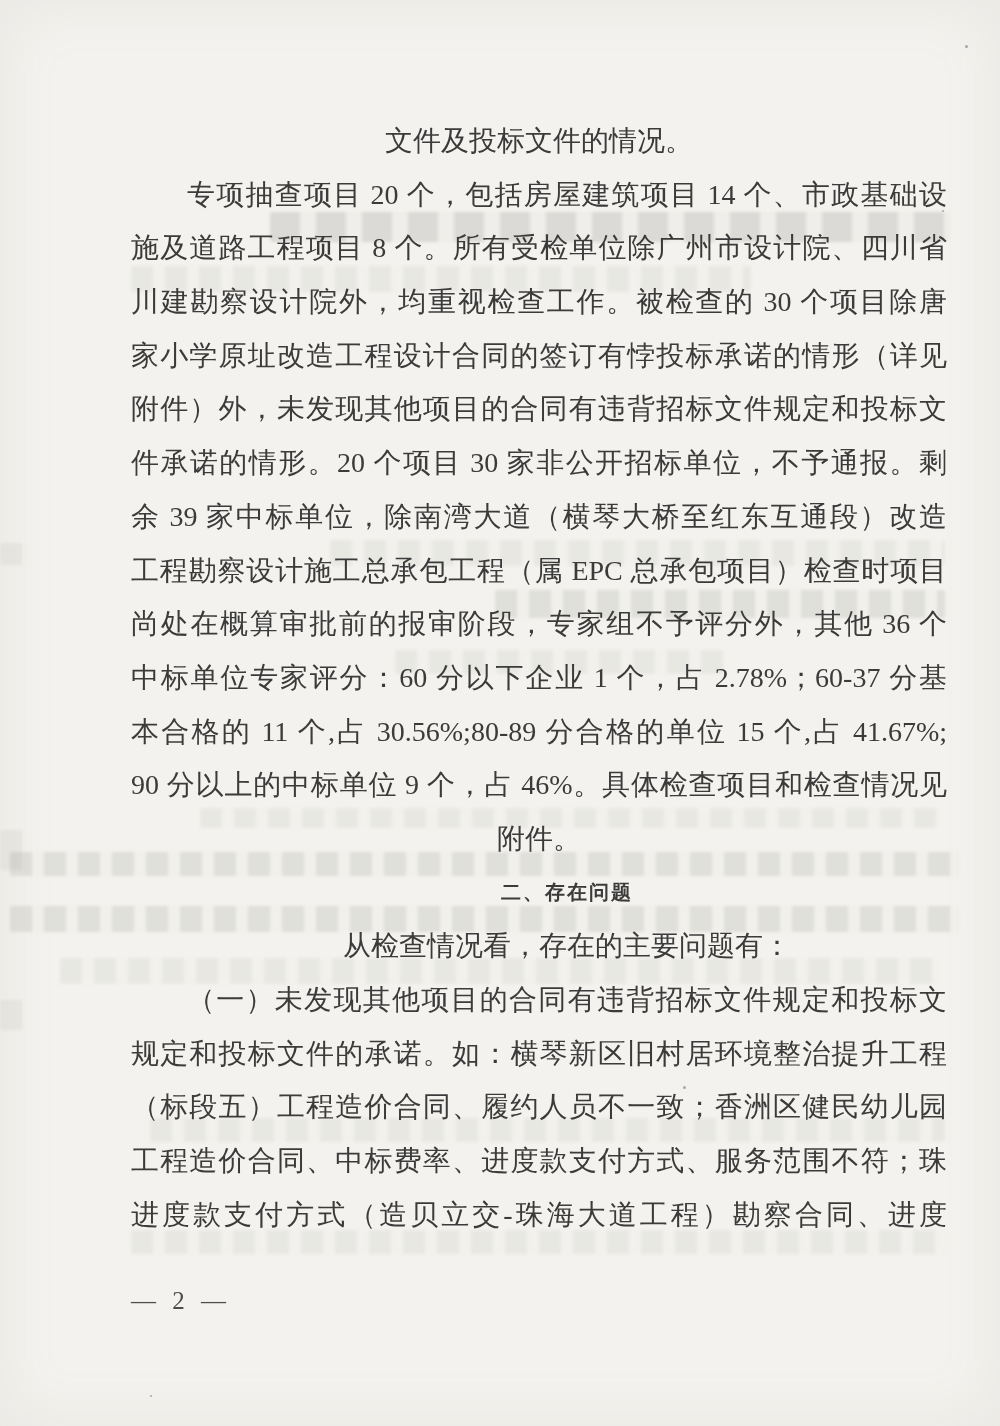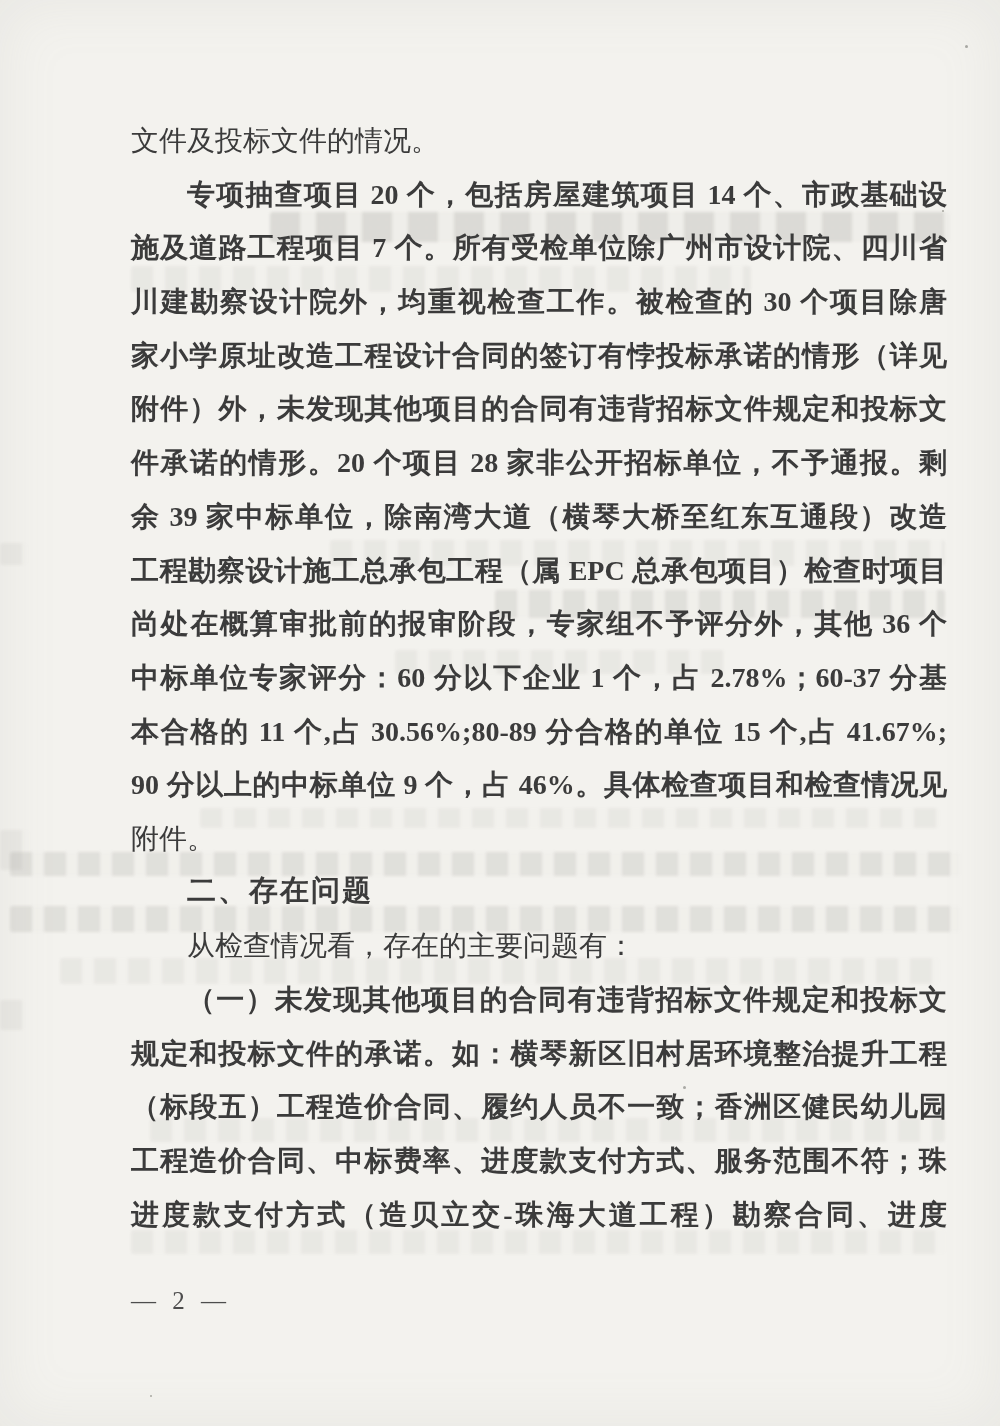--- a/index.html
+++ b/index.html
@@ -15,32 +15,31 @@
     font-family:"Liberation Serif","DejaVu Serif",serif;
     color:var(--ink);
     box-shadow:inset 0 0 60px rgba(160,155,145,0.12);
   }
   
   .text-block{
     position:absolute;left:131px;top:114px;width:816px;z-index:2;
   }
   .line{
     height:53.7px;line-height:53.7px;font-size:28px;
-    overflow:visible;white-space:nowrap;
+    overflow:visible;white-space:nowrap;text-align:center;
   }
   .line.fill{
     white-space:normal;
     text-align:justify;
     text-align-last:justify;
-    font-weight:bold;
   }
   .line.indent{text-indent:56px;}
   .line.heading{
-    font-family:Liberation Mono, monospace;
-    font-weight:700;font-size:29px;letter-spacing:2px;
+    font-family:Liberation Serif, serif;
+    font-weight:700;font-size:20px;letter-spacing:2px;
   }
   .page-number{
     position:absolute;left:131px;top:1286px;z-index:2;
     font-size:25px;line-height:30px;letter-spacing:5px;color:#4d4d4d;
   }
   
   .ghost{
     position:absolute;z-index:1;border-radius:3px;
     filter:blur(1.7px);
     background:repeating-linear-gradient(90deg,
@@ -80,25 +79,25 @@
 
   <div class="speck" style="top:45px;left:965px;"></div>
   <div class="speck" style="top:1086px;left:683px;"></div>
   <div class="speck" style="top:210px;left:942px;width:2px;height:2px;"></div>
   <div class="speck" style="top:1395px;left:150px;width:2px;height:2px;"></div>
 
   <div class="text-block">
     <div class="line">文件及投标文件的情况。</div>
 
     <div class="line fill indent">专项抽查项目 20 个，包括房屋建筑项目 14 个、市政基础设</div>
-    <div class="line fill">施及道路工程项目 7 个。所有受检单位除广州市设计院、四川省</div>
+    <div class="line fill">施及道路工程项目 8 个。所有受检单位除广州市设计院、四川省</div>
     <div class="line fill">川建勘察设计院外，均重视检查工作。被检查的 30 个项目除唐</div>
     <div class="line fill">家小学原址改造工程设计合同的签订有悖投标承诺的情形（详见</div>
     <div class="line fill">附件）外，未发现其他项目的合同有违背招标文件规定和投标文</div>
-    <div class="line fill">件承诺的情形。20 个项目 28 家非公开招标单位，不予通报。剩</div>
+    <div class="line fill">件承诺的情形。20 个项目 30 家非公开招标单位，不予通报。剩</div>
     <div class="line fill">余 39 家中标单位，除南湾大道（横琴大桥至红东互通段）改造</div>
     <div class="line fill">工程勘察设计施工总承包工程（属 EPC 总承包项目）检查时项目</div>
     <div class="line fill">尚处在概算审批前的报审阶段，专家组不予评分外，其他 36 个</div>
     <div class="line fill">中标单位专家评分：60 分以下企业 1 个，占 2.78%；60-37 分基</div>
     <div class="line fill">本合格的 11 个,占 30.56%;80-89 分合格的单位 15 个,占 41.67%;</div>
     <div class="line fill">90 分以上的中标单位 9 个，占 46%。具体检查项目和检查情况见</div>
     <div class="line">附件。</div>
 
     <div class="line heading indent">二、存在问题</div>
     <div class="line indent">从检查情况看，存在的主要问题有：</div>

